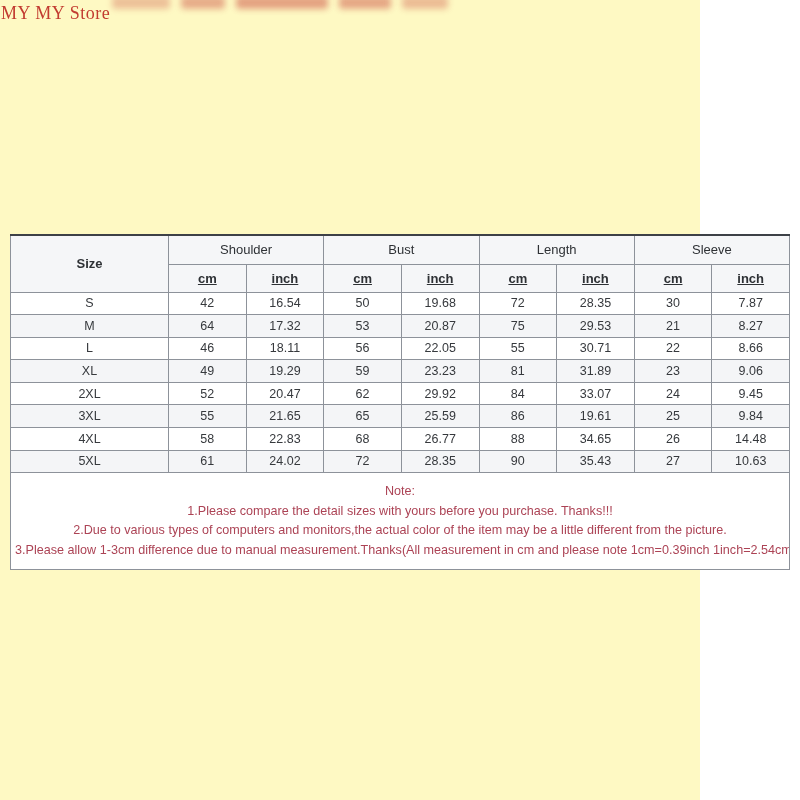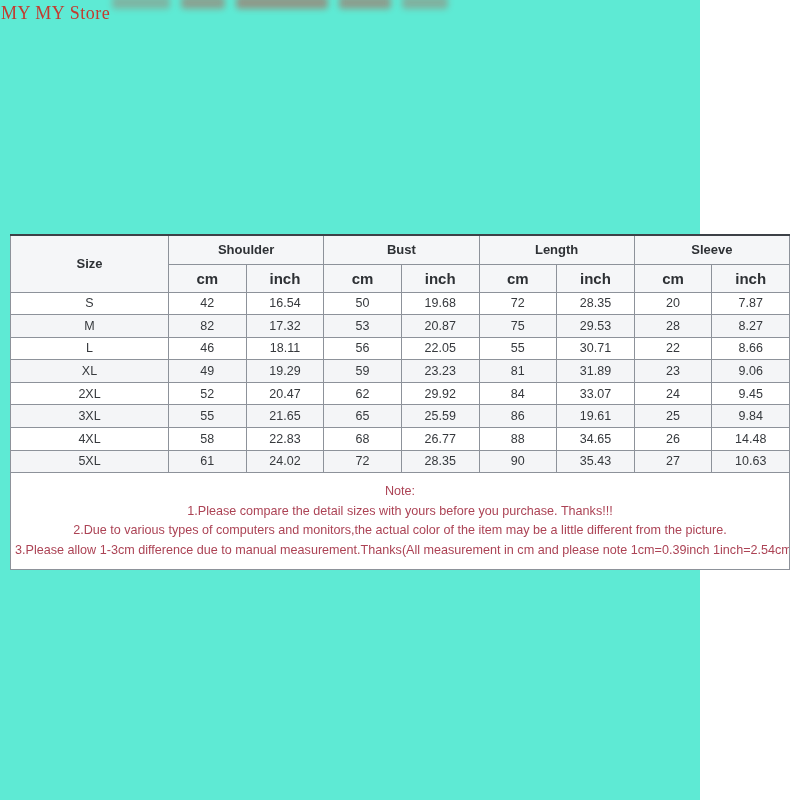--- a/index.html
+++ b/index.html
@@ -1,20 +1,20 @@
 <!DOCTYPE html>
 <html style="--store_title: #c23b30; --note_text: #ac4355;"><head>
 <meta charset="utf-8">
 <style>
   :root{
     --store_title:#c23b30;
     --note_text:#ac4355;
   }
   html,body{margin:0;padding:0;background:#ffffff;width:800px;height:800px;overflow:hidden;}
-  .canvas{position:relative;width:700px;height:800px;background:#5eead4;font-family:"Liberation Sans",sans-serif;}
+  .canvas{position:relative;width:700px;height:800px;background:#fef9c3;font-family:"Liberation Sans",sans-serif;}
 
   
   .store-title{
     position:absolute;left:1px;top:3px;
     font-family:"Liberation Serif","DejaVu Serif",serif;
     font-size:18px;color:var(--store_title,#c23b30);
     letter-spacing:0.5px;filter:blur(0.4px);white-space:nowrap;
   }
   
   .blur-strip{position:absolute;left:112px;top:-4px;height:16px;display:flex;gap:11px;align-items:flex-start;}
@@ -33,22 +33,22 @@
     color:#36393d;
   }
   table.size-chart td,table.size-chart th{
     border:1px solid #8d929a;text-align:center;vertical-align:middle;
     padding:0;overflow:hidden;white-space:nowrap;
   }
   tr.group-row{height:29px;}
   tr.unit-row{height:28px;}
   tr.data-row{height:22.6px;}
   th.size-head{font-size:13px;font-weight:bold;background:#f5f6f8;color:#2e3135;}
-  th.group-head{font-size:13px;font-weight:bold;background:#f5f6f8;color:#2e3135;}
-  th.unit-head{font-size:15px;font-weight:bold;background:#f5f6f8;color:#2e3135;}
+  th.group-head{font-size:13px;font-weight:normal;background:#f5f6f8;color:#2e3135;}
+  th.unit-head{font-size:13px;font-weight:bold;background:#f5f6f8;color:#2e3135;text-decoration:underline;}
   tr.data-row td{font-size:12.5px;background:#ffffff;}
   tr.data-row:nth-child(even) td{background:#f4f5f7;}
   td.note-cell{height:96px;background:#ffffff;}
   .note-wrap{
     color:var(--note_text,#ac4355);font-size:12.6px;line-height:19.5px;
     padding:2px 4px;white-space:normal;
   }
   .note-wrap div{white-space:nowrap;}
 </style>
 </head>
@@ -92,32 +92,32 @@
     </thead>
     <tbody>
       <tr class="data-row">
         <td>S</td>
         <td>42</td>
         <td>16.54</td>
         <td>50</td>
         <td>19.68</td>
         <td>72</td>
         <td>28.35</td>
-        <td>20</td>
+        <td>30</td>
         <td>7.87</td>
       </tr>
       <tr class="data-row">
         <td>M</td>
-        <td>82</td>
+        <td>64</td>
         <td>17.32</td>
         <td>53</td>
         <td>20.87</td>
         <td>75</td>
         <td>29.53</td>
-        <td>28</td>
+        <td>21</td>
         <td>8.27</td>
       </tr>
       <tr class="data-row">
         <td>L</td>
         <td>46</td>
         <td>18.11</td>
         <td>56</td>
         <td>22.05</td>
         <td>55</td>
         <td>30.71</td>

